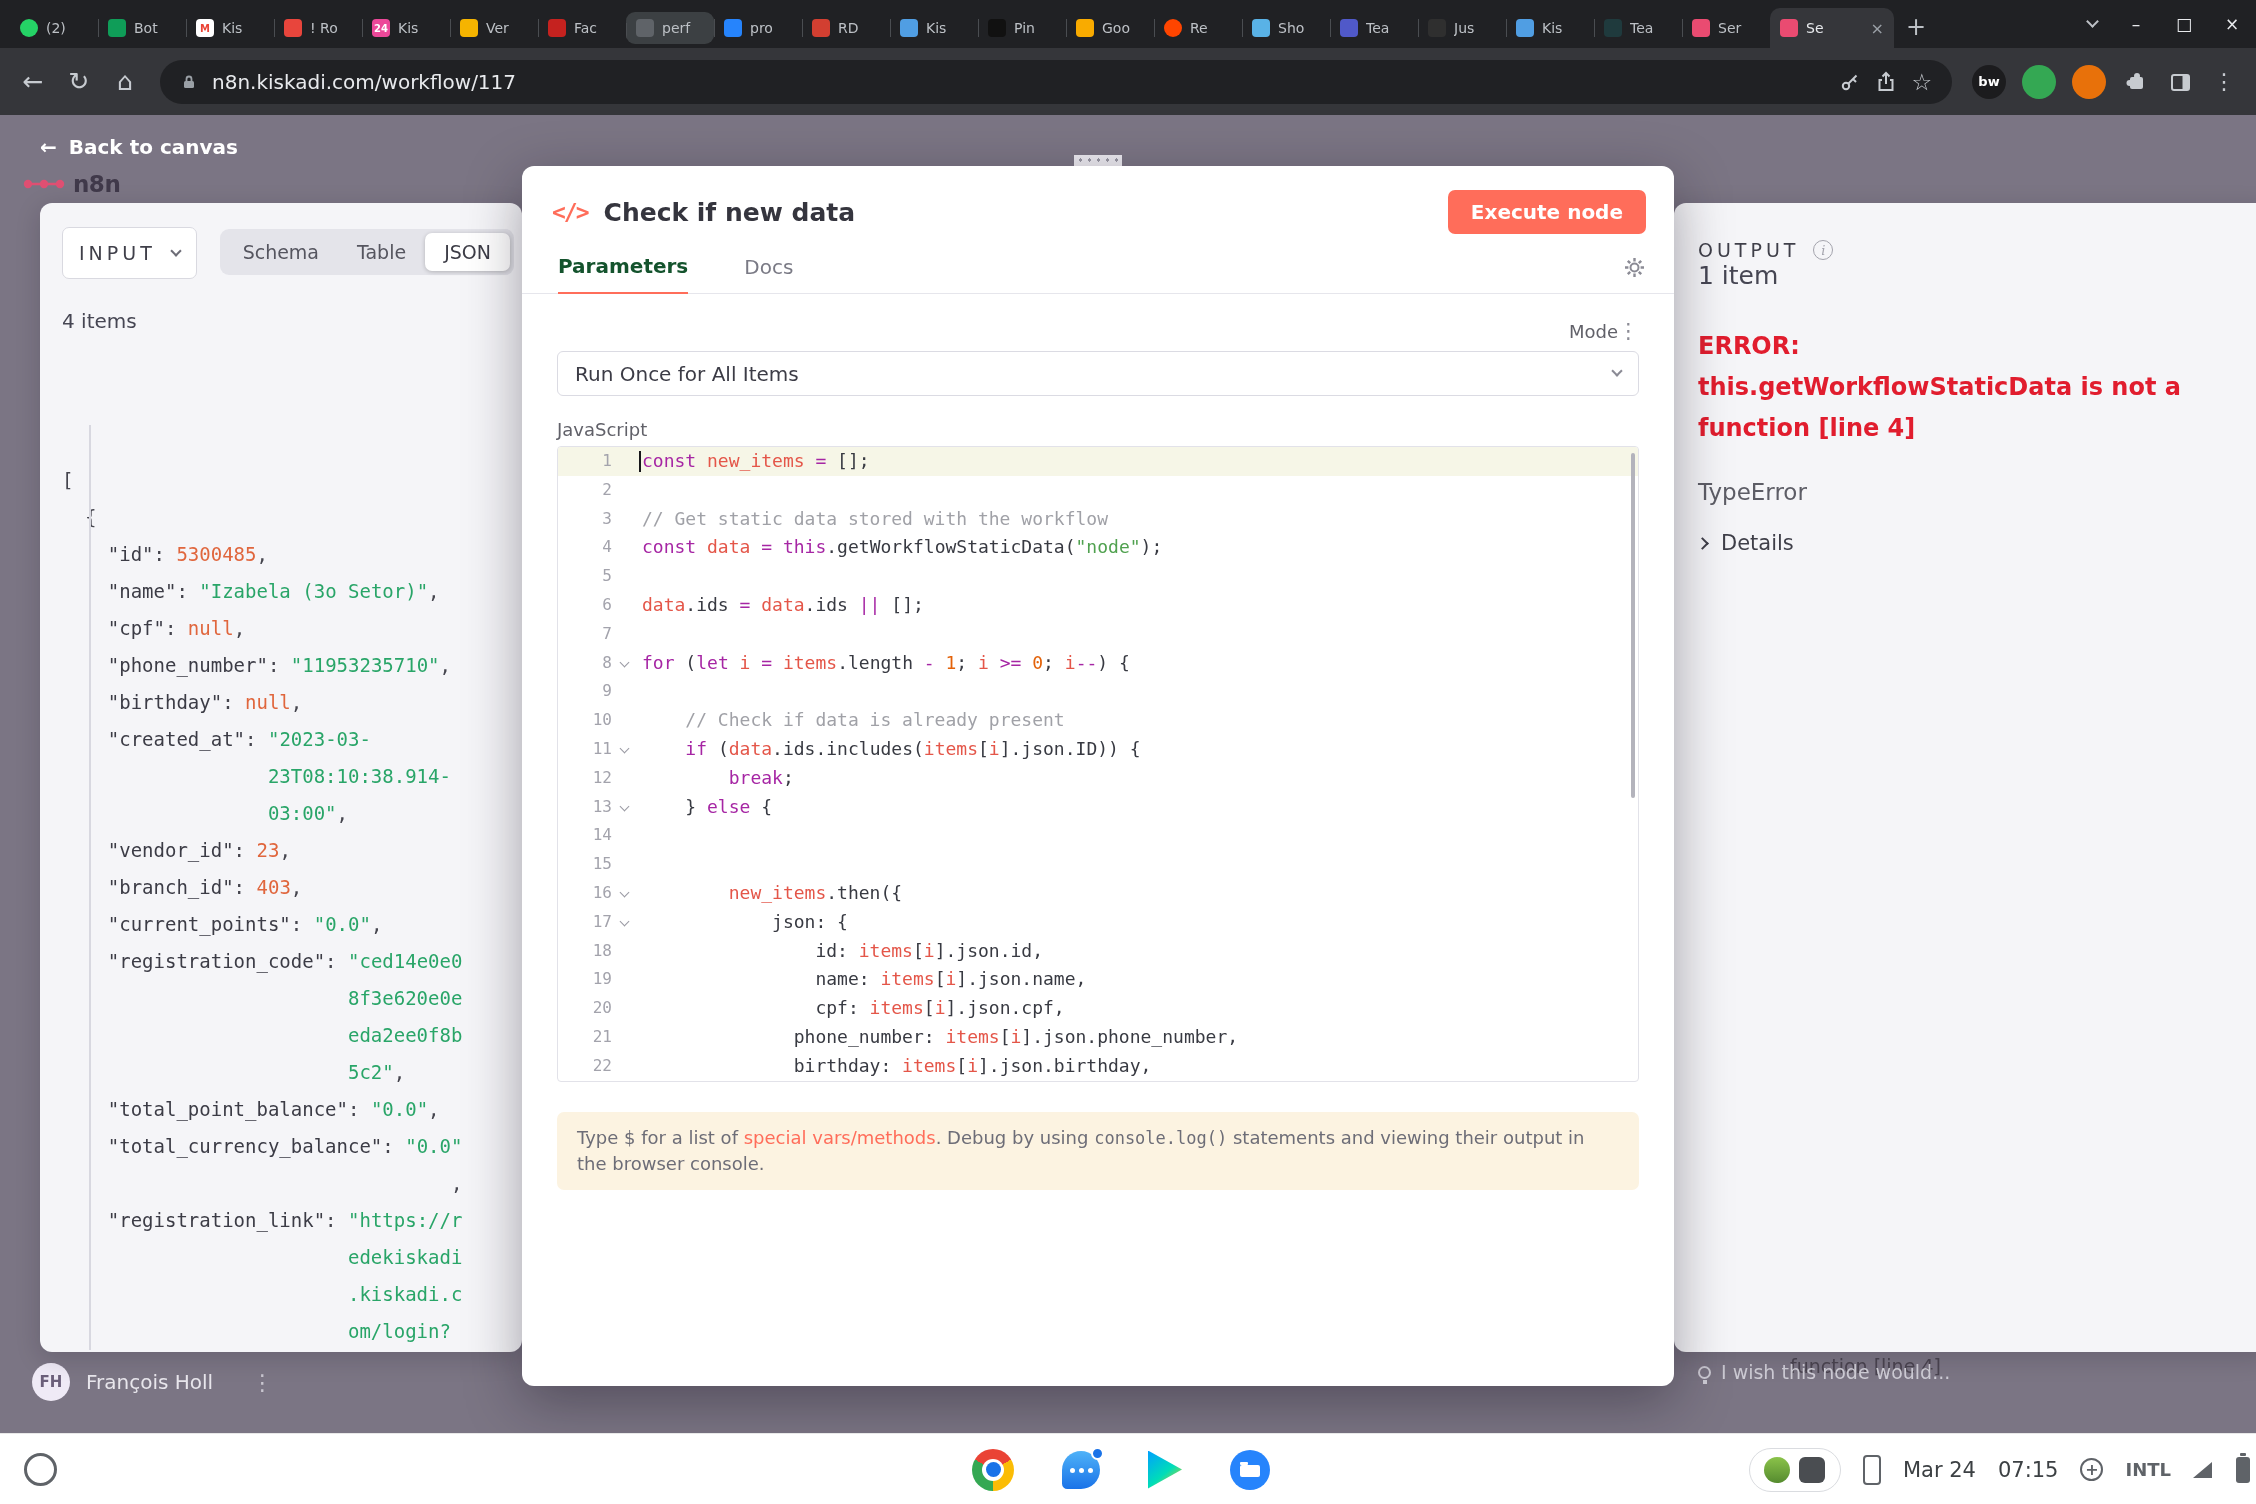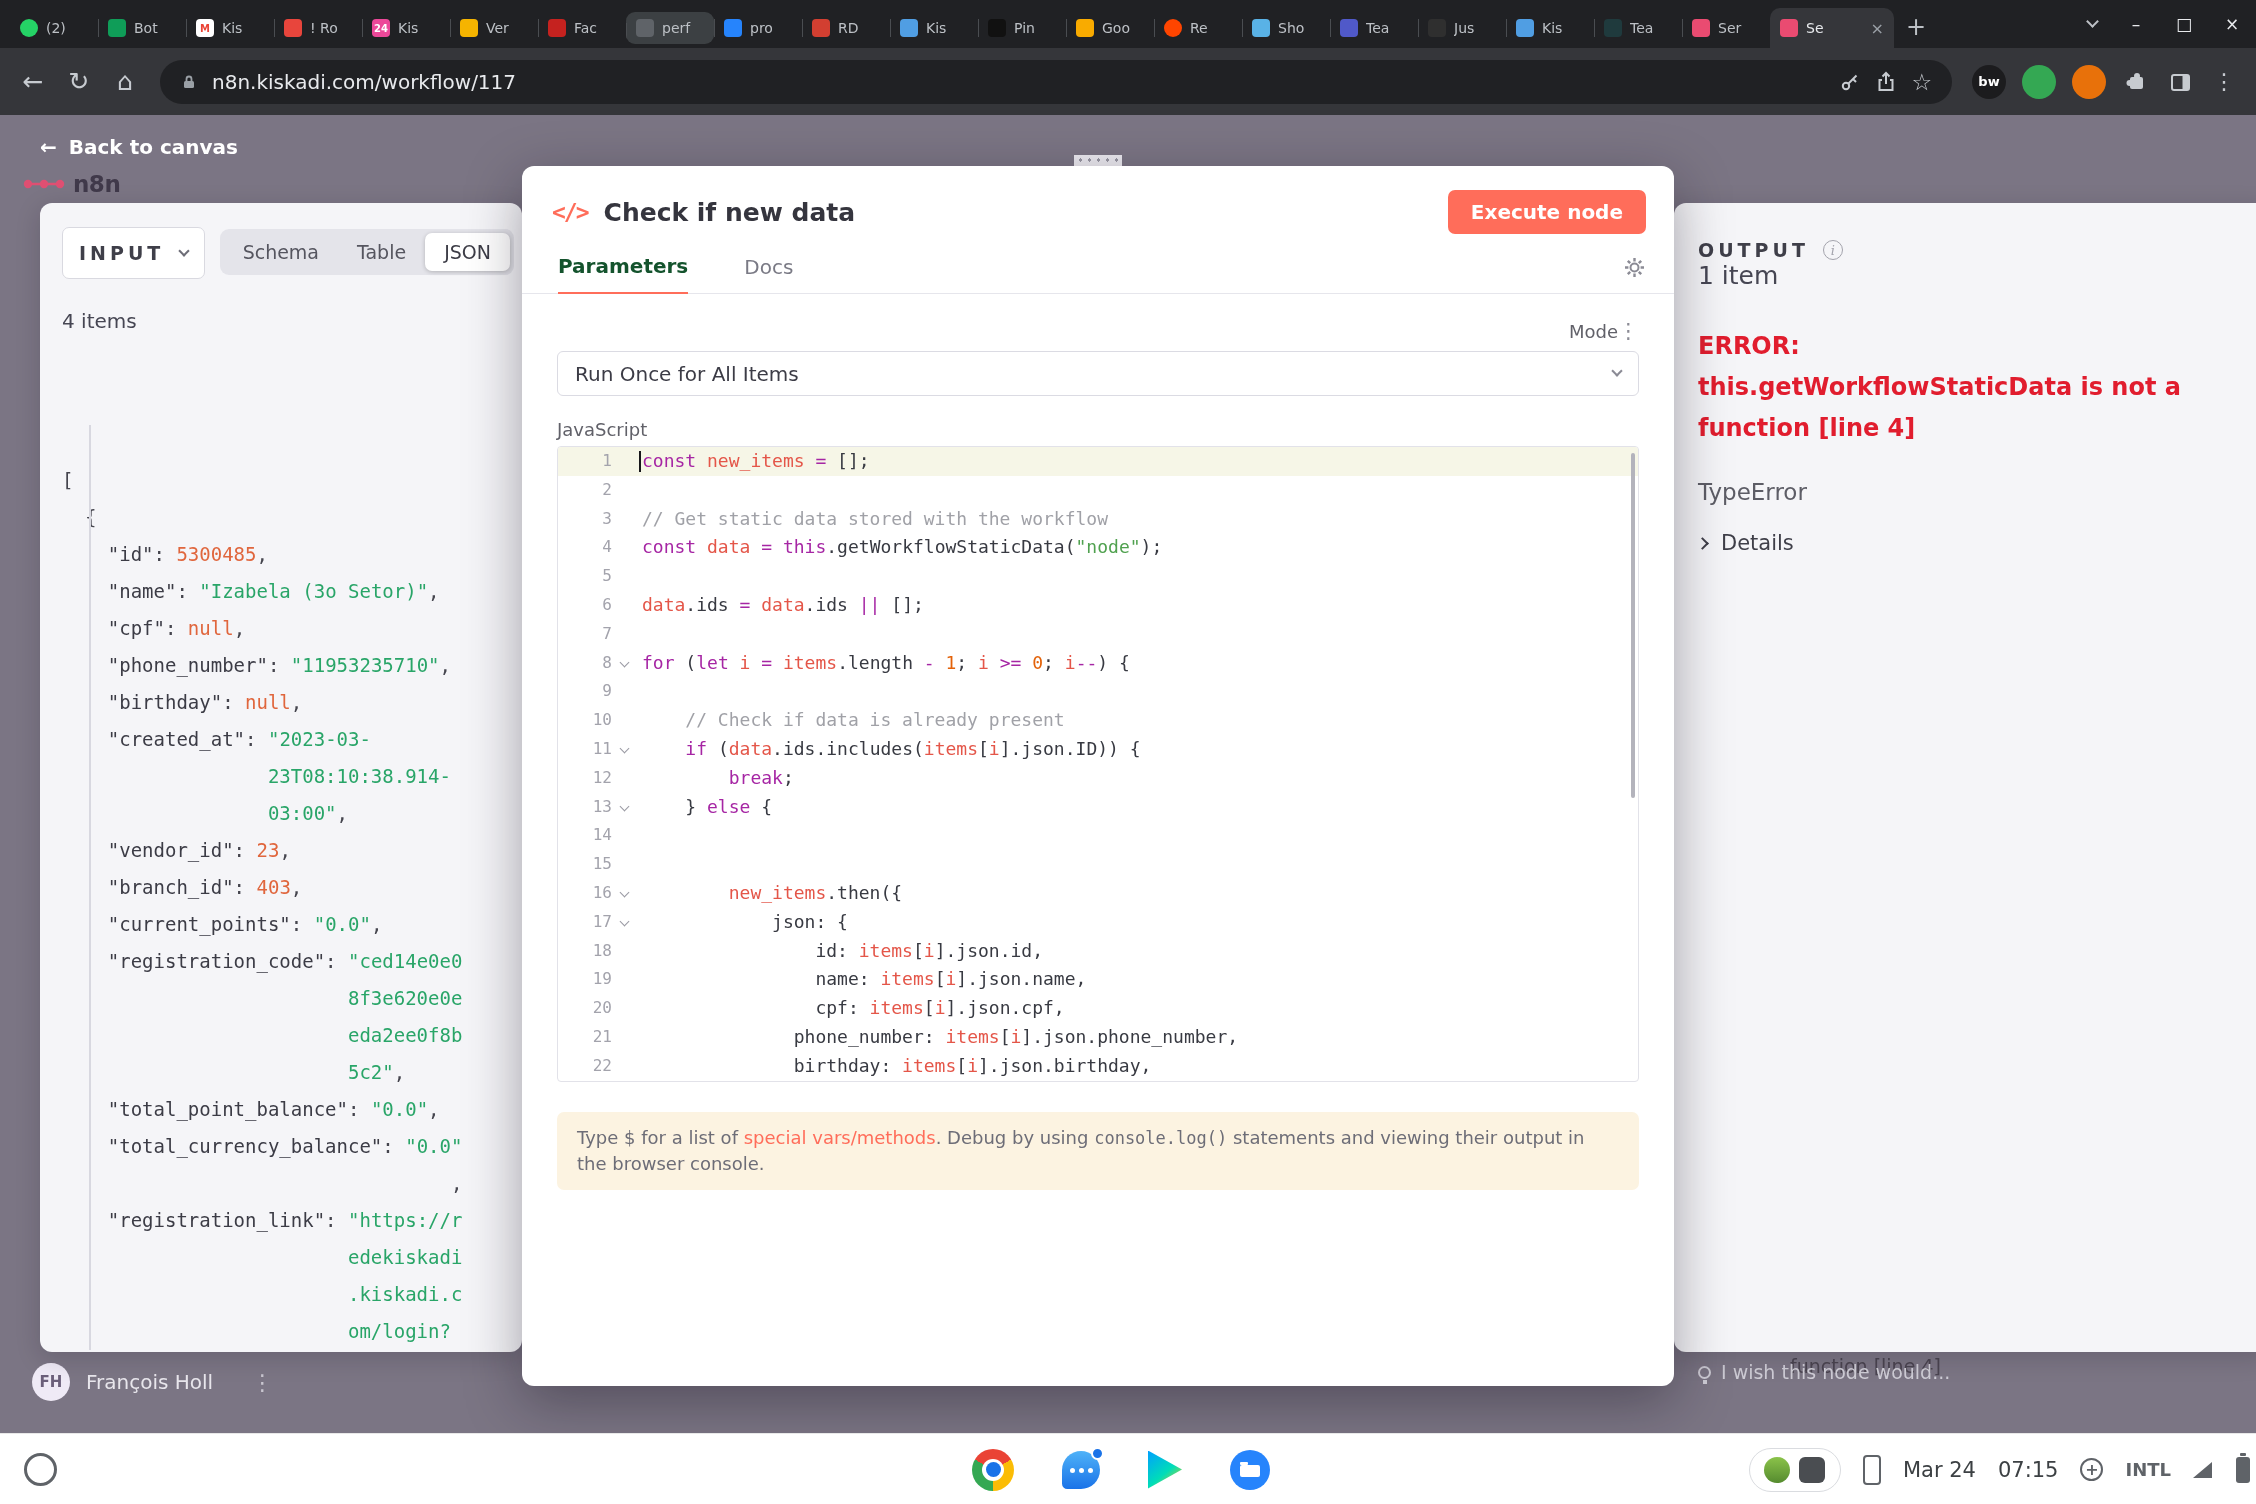--- a/index.html
+++ b/index.html
@@ -38,21 +38,21 @@
 .n8n-logo{position:absolute;left:22px;top:56px;display:flex;align-items:center;gap:7px;opacity:.9;z-index:0}
 .n8n-logo b{font-size:23px;color:#3a3344;letter-spacing:-.5px}
 .drag-pill{position:absolute;left:1048px;top:35px;width:100px;height:26px;background:#eceaf0;border-radius:8px 8px 0 0;z-index:4;background-image:radial-gradient(circle,#9a98a4 1.6px,transparent 1.8px);background-size:9px 8px;background-position:28px 6px;background-repeat:repeat;background-clip:content-box;padding:5px 26px}
 .side-sliver{position:absolute;right:10px;top:140px;width:24px;height:64px;background:#fff;border-radius:8px;z-index:1}
 .canvas-ghost{position:absolute;left:2230px;top:756px;font-size:15px;color:#57525e;z-index:0}
 
 
 .panel{position:absolute;top:88px;height:1149px;background:#f5f5f8;border-radius:12px;box-shadow:0 6px 24px rgba(20,16,30,.18);z-index:2;overflow:hidden}
 .input-panel{left:40px;width:482px;padding:22px}
 .output-panel{left:1674px;width:597px;padding:24px}
-.panel-cap{font-size:19px;font-weight:700;letter-spacing:4px;color:#3f3f49}
+.panel-cap{font-size:19px;font-weight:400;letter-spacing:4px;color:#3f3f49}
 .input-head{position:relative;height:56px}
 .input-pill{position:absolute;left:0;top:2px;display:flex;align-items:center;gap:16px;background:#fff;border:1px solid #d9d9e0;border-radius:7px;height:52px;padding:0 16px;color:#41414b}
 .input-pill .chev{width:8px;height:8px;color:#6d6d77}
 .seg{position:absolute;right:-14px;top:4px;display:flex;background:#e4e4ea;border-radius:9px;padding:4px}
 .seg-item{padding:8px 19px;font-size:19px;color:#55555f;border-radius:7px;white-space:nowrap}
 .seg-item.active{background:#fff;color:#3c3c46;box-shadow:0 1px 4px rgba(0,0,0,.22)}
 .items-count{margin-top:28px;font-size:20px;color:#464653}
 .json-pane{position:relative;margin-top:18px;font-family:"DejaVu Sans Mono","Liberation Mono",monospace;font-size:19px;line-height:37px;white-space:pre;color:#45454e}
 .json-guide{position:absolute;left:27px;top:74px;height:925px;width:2px;background:#d8d8e0}
 .json-line{height:37px}

